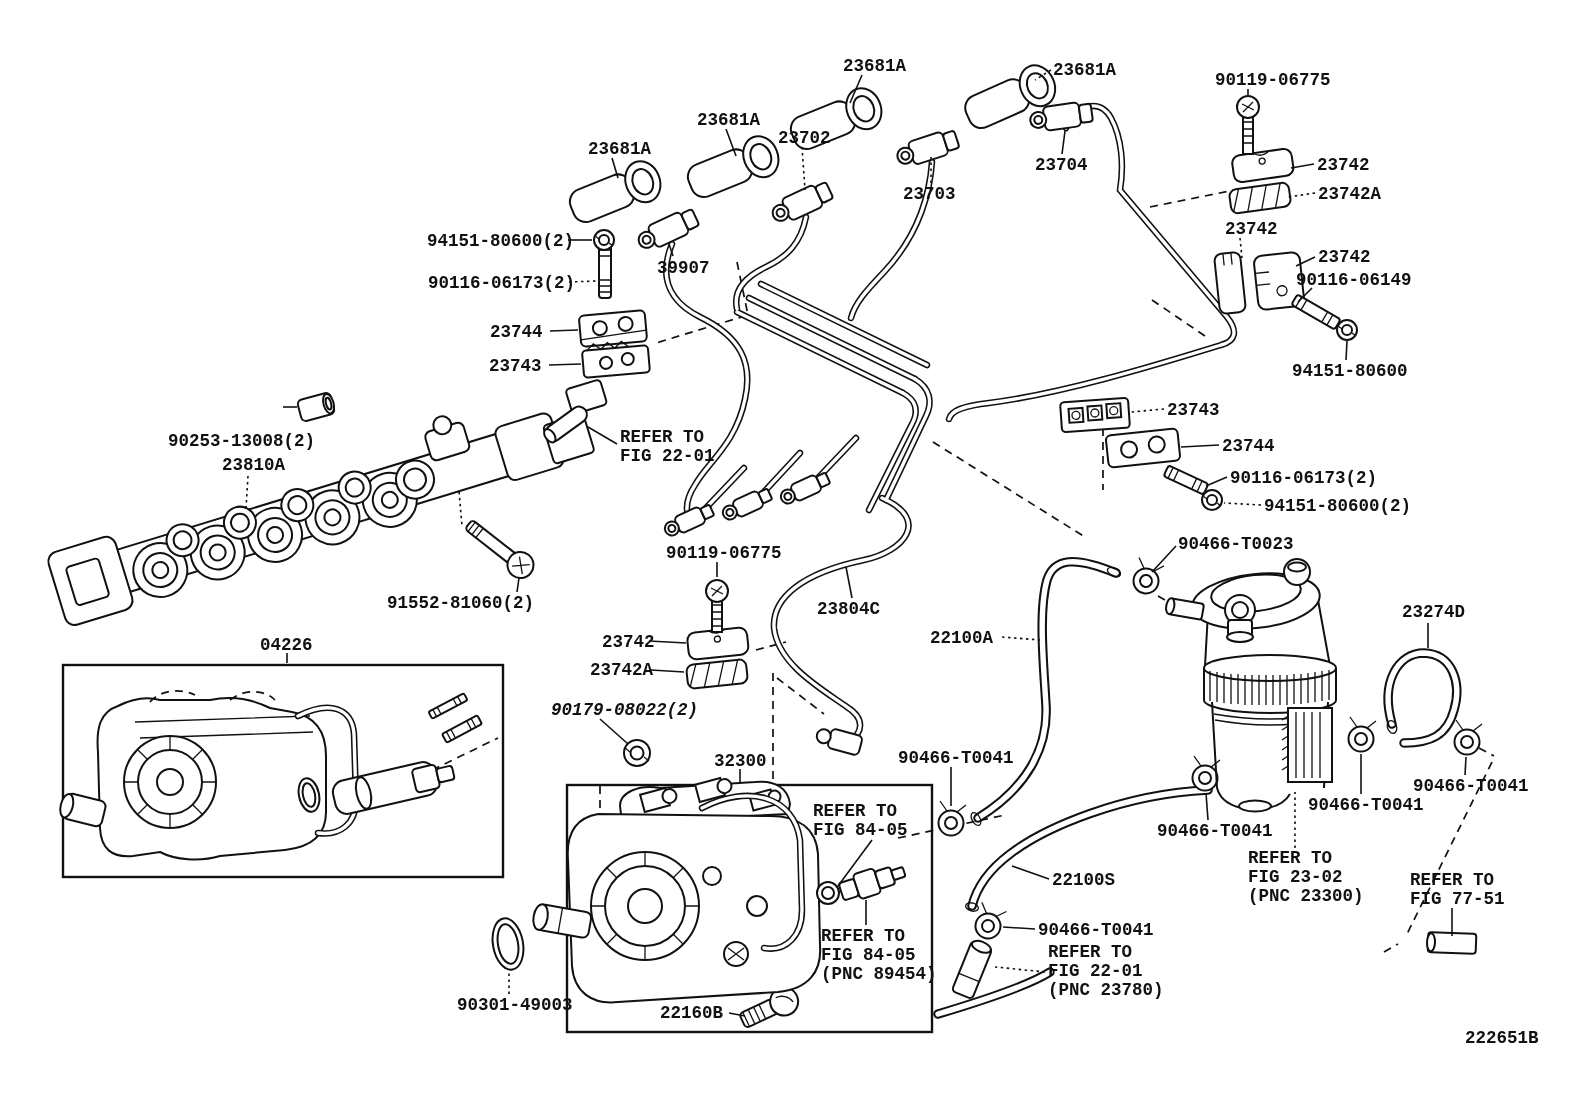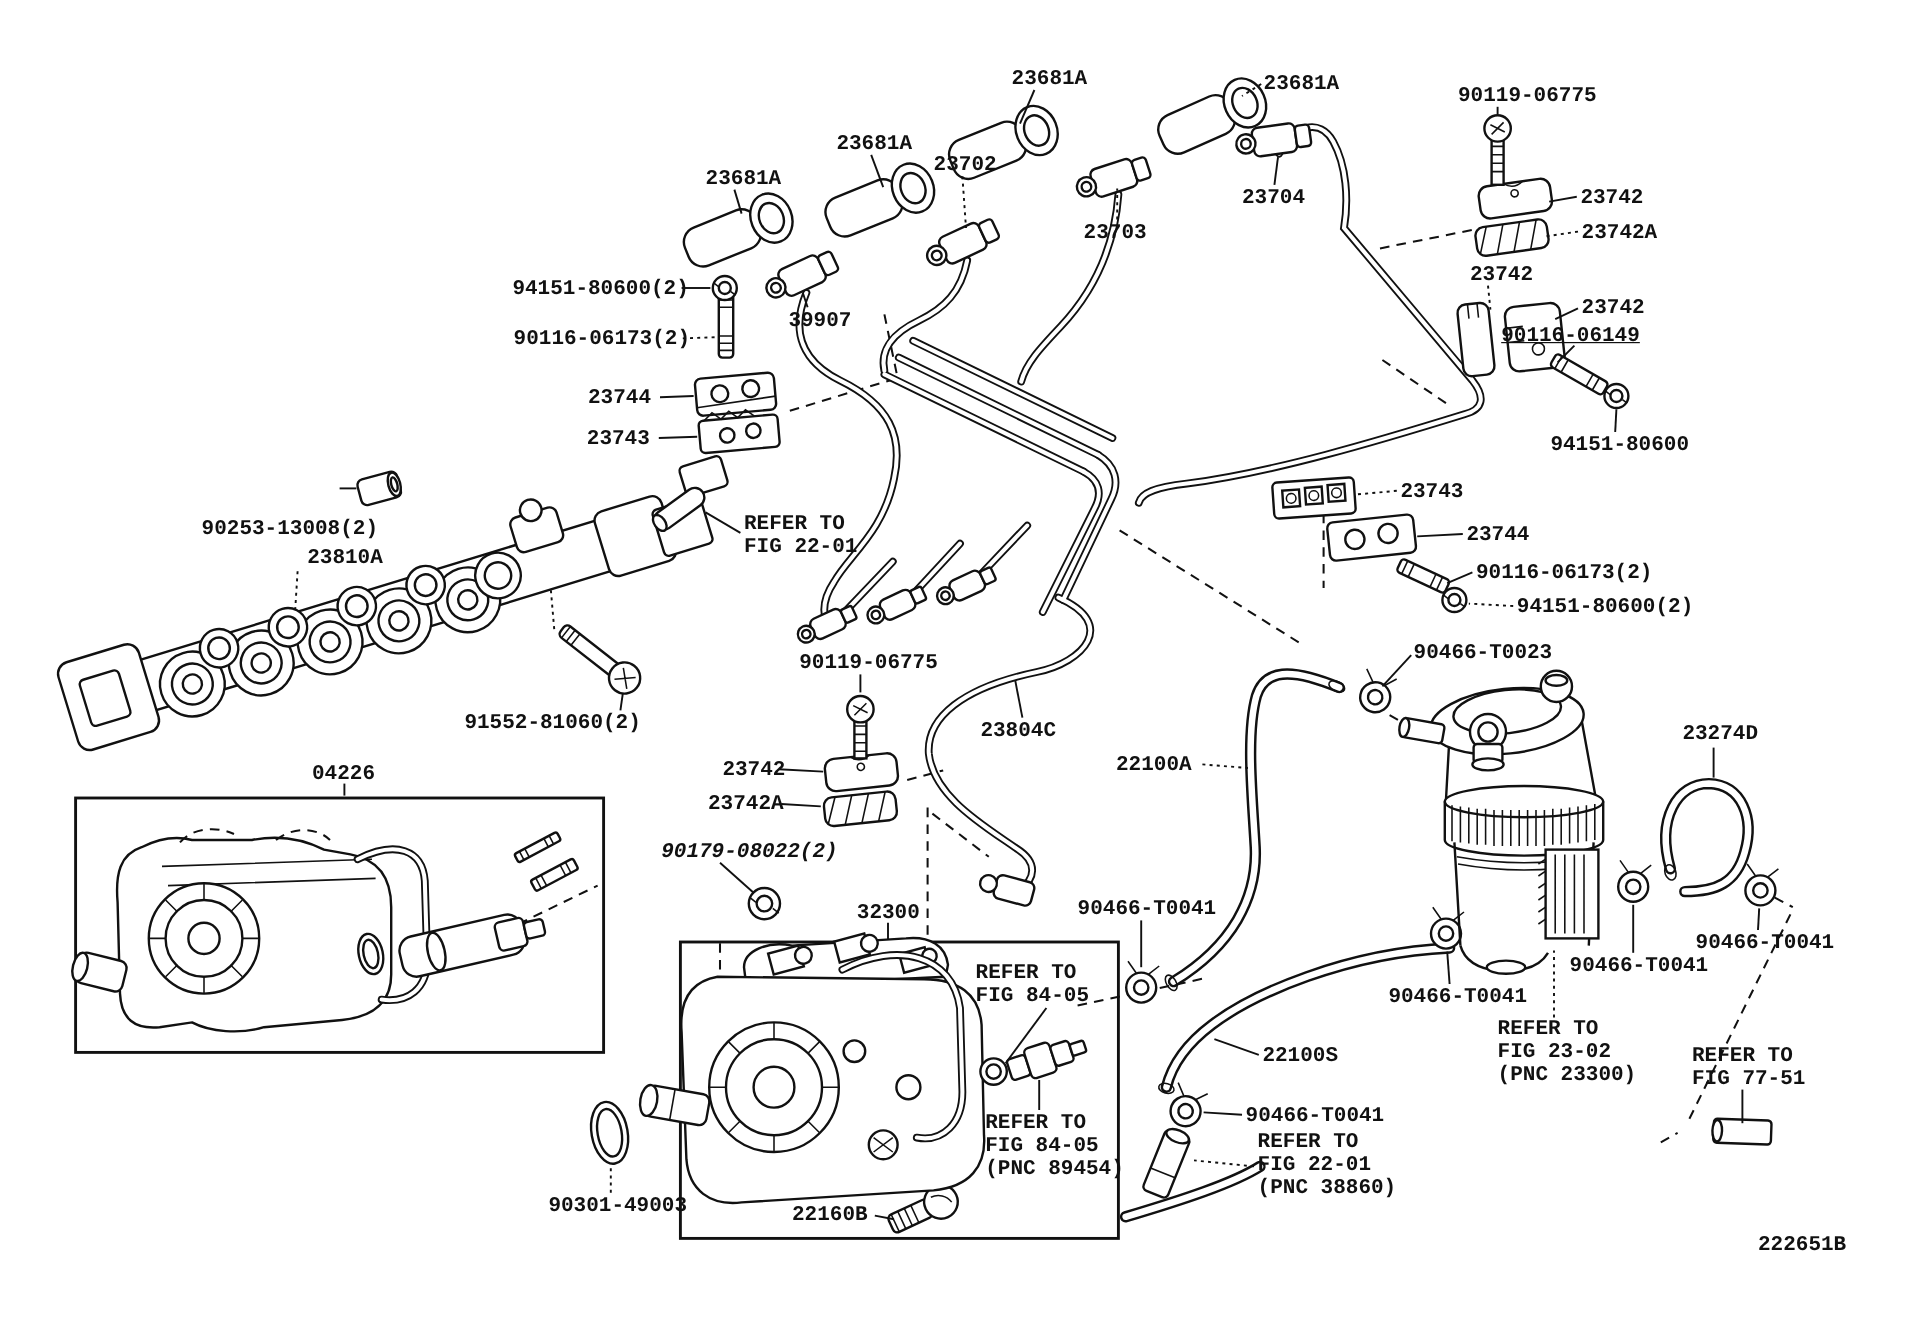--- a/index.html
+++ b/index.html
@@ -541,29 +541,29 @@
       <div class="lbl" style="left: 778px; top: 129px;">23702</div>
       <div class="lbl" style="left: 843px; top: 57px;">23681A</div>
       <div class="lbl" style="left: 903px; top: 185px;">23703</div>
       <div class="lbl" style="left: 1053px; top: 61px;">23681A</div>
       <div class="lbl" style="left: 1035px; top: 156px;">23704</div>
       <div class="lbl" style="left: 1215px; top: 71px;">90119-06775</div>
       <div class="lbl" style="left: 1317px; top: 156px;">23742</div>
       <div class="lbl" style="left: 1318px; top: 185px;">23742A</div>
       <div class="lbl" style="left: 1225px; top: 220px;">23742</div>
       <div class="lbl" style="left: 1318px; top: 248px;">23742</div>
-      <div class="lbl" style="left: 1251px; top: 271px; text-decoration: underline;">90116-06149</div>
+      <div class="lbl" style="left: 1296px; top: 271px;">90116-06149</div>
       <div class="lbl" style="left: 1292px; top: 362px;">94151-80600</div>
       <div class="lbl" style="left: 427px; top: 232px;">94151-80600(2)</div>
       <div class="lbl" style="left: 428px; top: 274px;">90116-06173(2)</div>
       <div class="lbl" style="left: 490px; top: 323px;">23744</div>
       <div class="lbl" style="left: 489px; top: 357px;">23743</div>
       <div class="lbl" style="left: 657px; top: 259px;">39907</div>
       <div class="lbl" style="left: 168px; top: 399px; margin-top: 33px;">90253-13008(2)</div>
-      <div class="lbl" style="left: 222px; top: 456px; margin-left: 34px;">23810A</div>
+      <div class="lbl" style="left: 222px; top: 456px;">23810A</div>
       <div class="lbl" style="left: 387px; top: 594px;">91552-81060(2)</div>
       <div class="lbl" style="left: 1167px; top: 401px;">23743</div>
       <div class="lbl" style="left: 1222px; top: 437px;">23744</div>
       <div class="lbl" style="left: 1230px; top: 469px;">90116-06173(2)</div>
       <div class="lbl" style="left: 1264px; top: 497px;">94151-80600(2)</div>
       <div class="lbl" style="left: 1178px; top: 535px;">90466-T0023</div>
       <div class="lbl" style="left: 666px; top: 544px;">90119-06775</div>
       <div class="lbl" style="left: 817px; top: 600px;">23804C</div>
       <div class="lbl" style="left: 930px; top: 629px;">22100A</div>
       <div class="lbl" style="left: 602px; top: 633px;">23742</div>
@@ -577,17 +577,17 @@
       <div class="lbl" style="left: 1052px; top: 871px;">22100S</div>
       <div class="lbl" style="left: 1038px; top: 921px;">90466-T0041</div>
       <div class="lbl" style="left: 1157px; top: 822px;">90466-T0041</div>
       <div class="lbl" style="left: 1308px; top: 796px;">90466-T0041</div>
       <div class="lbl" style="left: 1413px; top: 777px;">90466-T0041</div>
       <div class="lbl" style="left: 1402px; top: 603px;">23274D</div>
       <div class="lbl" style="left: 1465px; top: 1029px;">222651B</div>
       <div class="lbl note" style="left: 620px; top: 428px;"><div>REFER TO</div><div>FIG 22-01</div></div>
       <div class="lbl note" style="left: 813px; top: 802px;"><div>REFER TO</div><div>FIG 84-05</div></div>
       <div class="lbl note" style="left: 821px; top: 927px;"><div>REFER TO</div><div>FIG 84-05</div><div>(PNC 89454)</div></div>
-      <div class="lbl note" style="left: 1048px; top: 943px;"><div>REFER TO</div><div>FIG 22-01</div><div>(PNC 38860)</div></div>
+      <div class="lbl note" style="left: 1048px; top: 943px;"><div>REFER TO</div><div>FIG 22-01</div><div>(PNC 23780)</div></div>
       <div class="lbl note" style="left: 1248px; top: 849px;"><div>REFER TO</div><div>FIG 23-02</div><div>(PNC 23300)</div></div>
       <div class="lbl note" style="left: 1410px; top: 871px;"><div>REFER TO</div><div>FIG 77-51</div></div>
     </div>
 </div>
 
 </body></html>

